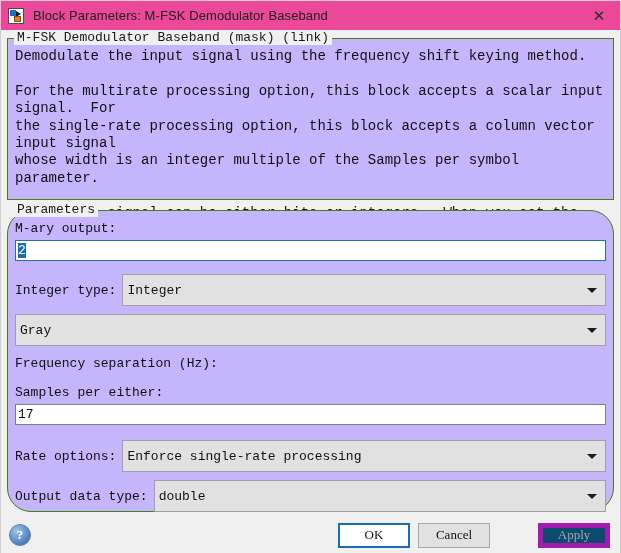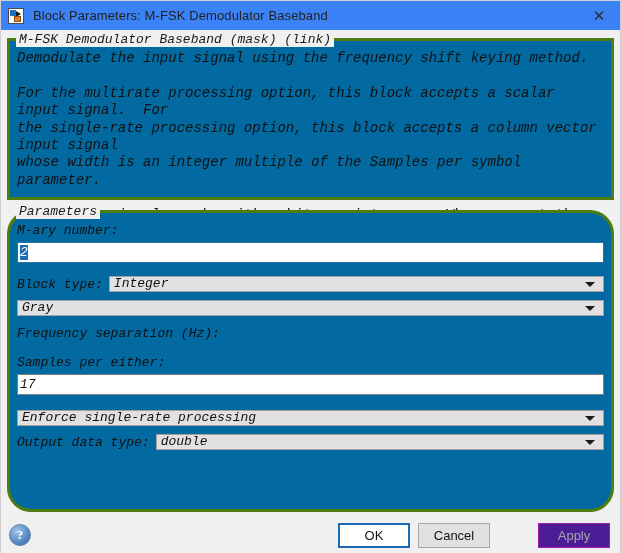--- a/index.html
+++ b/index.html
@@ -22,21 +22,21 @@
     box-sizing: border-box;
     border: 1px solid #cfcfcf;
     display: flex;
     flex-direction: column;
   }
 
   
   .titlebar {
     height: 29px;
     min-height: 29px;
-    background: #3b82f6;
+    background: #ec4899;
     display: flex;
     align-items: center;
     padding-left: 7px;
     box-sizing: border-box;
   }
   .title-icon {
     width: 16px;
     height: 16px;
     position: relative;
     flex: 0 0 auto;
@@ -90,25 +90,24 @@
 
   
   .body {
     flex: 1 1 auto;
     position: relative;
     padding: 0 6px;
     box-sizing: border-box;
   }
 
   .groupbox {
-    border: 3px solid #4d7c0f;
-    box-sizing: border-box;
-    position: relative;
-    background: #0369a1;
-    font-style: italic;
+    border: 1px solid #4d7c0f;
+    box-sizing: border-box;
+    position: relative;
+    background: #c4b5fd;
   }
   .groupbox > .legend {
     position: absolute;
     top: -9px;
     left: 6px;
     background: #f0f0f0;
     padding: 0 3px;
     font-family: "Liberation Mono", monospace;
     font-size: 13px;
     color: #1a1a1a;
@@ -169,26 +168,26 @@
   }
 
   .row-inline {
     display: flex;
     align-items: center;
   }
   .row-inline .field-label { margin-right: 6px; }
 
   .combo {
     flex: 1 1 auto;
-    height: 16px;
+    height: 32px;
     box-sizing: border-box;
     border: 1px solid #a0a0a0;
     background: #e1e1e1;
     display: flex;
-    align-items: flex-end;
+    align-items: center;
     position: relative;
     cursor: default;
   }
   .combo .combo-value {
     font-family: "Liberation Mono", monospace;
     font-size: 13px;
     color: #111111;
     padding-left: 4px;
     white-space: nowrap;
     overflow: hidden;
@@ -235,37 +234,37 @@
     cursor: default;
   }
   .footer-spacer { flex: 1 1 auto; }
   .btn {
     height: 25px;
     min-width: 72px;
     margin-left: 8px;
     box-sizing: border-box;
     border: 1px solid #a8a8a8;
     background: #e1e1e1;
-    font-family: Liberation Sans, sans-serif;
+    font-family: Liberation Serif, serif;
     font-size: 13px;
     color: #111111;
     display: flex;
     align-items: center;
     justify-content: center;
     cursor: default;
     user-select: none;
   }
   .btn.primary {
     background: #ffffff;
     border: 2px solid #1a6cb5;
   }
   .btn.disabled {
     color: #a6a6a6;
-    background: #4c1d95;
-    border: 1px solid #a21caf;
+    background: #0c4a6e;
+    border: 5px solid #a21caf;
     margin-left: 48px;
   }
 </style>
 </head>
 <body>
 
 <div class="dialog">
 
   <div class="titlebar">
     <div class="title-icon">
@@ -290,28 +289,28 @@
 
 The output signal can be either bits or integers.  When you set the 'Output type'
 parameter to 'Bit', the output width is an integer multiple of the number of bits per
 symbol.</div>
     </div>
 
     <div class="groupbox params-box">
       <div class="legend">Parameters</div>
 
       <div class="row-stacked">
-        <span class="field-label">M-ary number:</span>
+        <span class="field-label">M-ary output:</span>
         <div class="text-input focused"><span class="sel-highlight">2</span></div>
       </div>
 
       <div class="gap-10"></div>
 
       <div class="row-inline">
-        <span class="field-label">Block type:</span>
+        <span class="field-label">Integer type:</span>
         <div class="combo">
           <span class="combo-value">Integer</span>
           <span class="arrow"></span>
         </div>
       </div>
 
       <div class="gap-8"></div>
 
       <div class="row-inline">
         <div class="combo">
@@ -329,20 +328,21 @@
       <div class="gap-10"></div>
 
       <div class="row-stacked">
         <span class="field-label">Samples per either:</span>
         <div class="text-input"><span>17</span></div>
       </div>
 
       <div class="gap-12"></div>
 
       <div class="row-inline">
+        <span class="field-label">Rate options:</span>
         <div class="combo">
           <span class="combo-value">Enforce single-rate processing</span>
           <span class="arrow"></span>
         </div>
       </div>
 
       <div class="gap-8"></div>
 
       <div class="row-inline">
         <span class="field-label">Output data type:</span>

